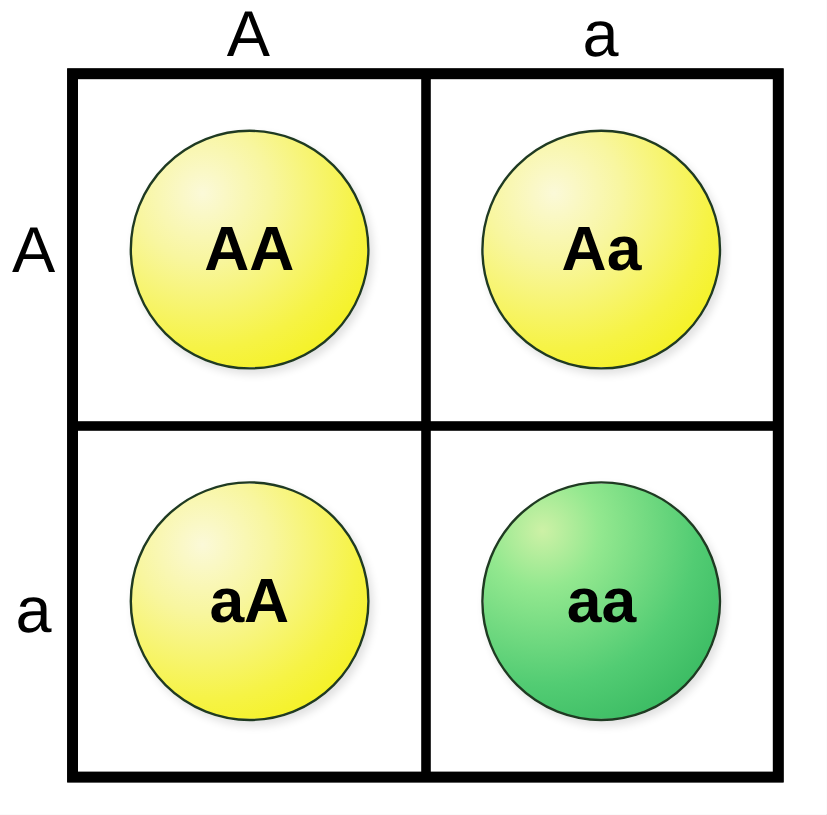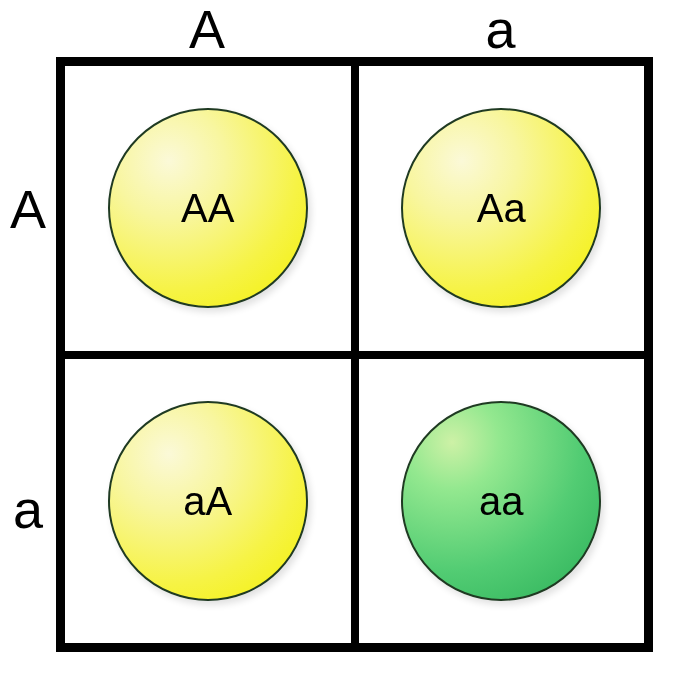--- a/index.html
+++ b/index.html
@@ -44,23 +44,24 @@
   }
   .circle.yellow {
     background: radial-gradient(circle at 30% 26%,
       #fbf9d8 0%, #f8f6a0 28%, #f6f345 65%, #f3f002 100%);
   }
   .circle.green {
     background: radial-gradient(circle at 25% 20%,
       #cdf1a6 0%, #93e88f 22%, #52cc73 60%, #2aaf57 100%);
   }
   .genotype {
-    font-size: 40px;
+    font-size: 52px;
     line-height: 1;
     color: #000000;
+    font-weight: bold;
   }
   .col-header {
     position: absolute;
     top: 0; height: 57px;
     display: flex; align-items: center; justify-content: center;
     font-size: 54px; line-height: 1;
   }
   .col-header.c0 { left: 65px;  width: 284px; }
   .col-header.c1 { left: 357px; width: 287px; }
   .row-header {

